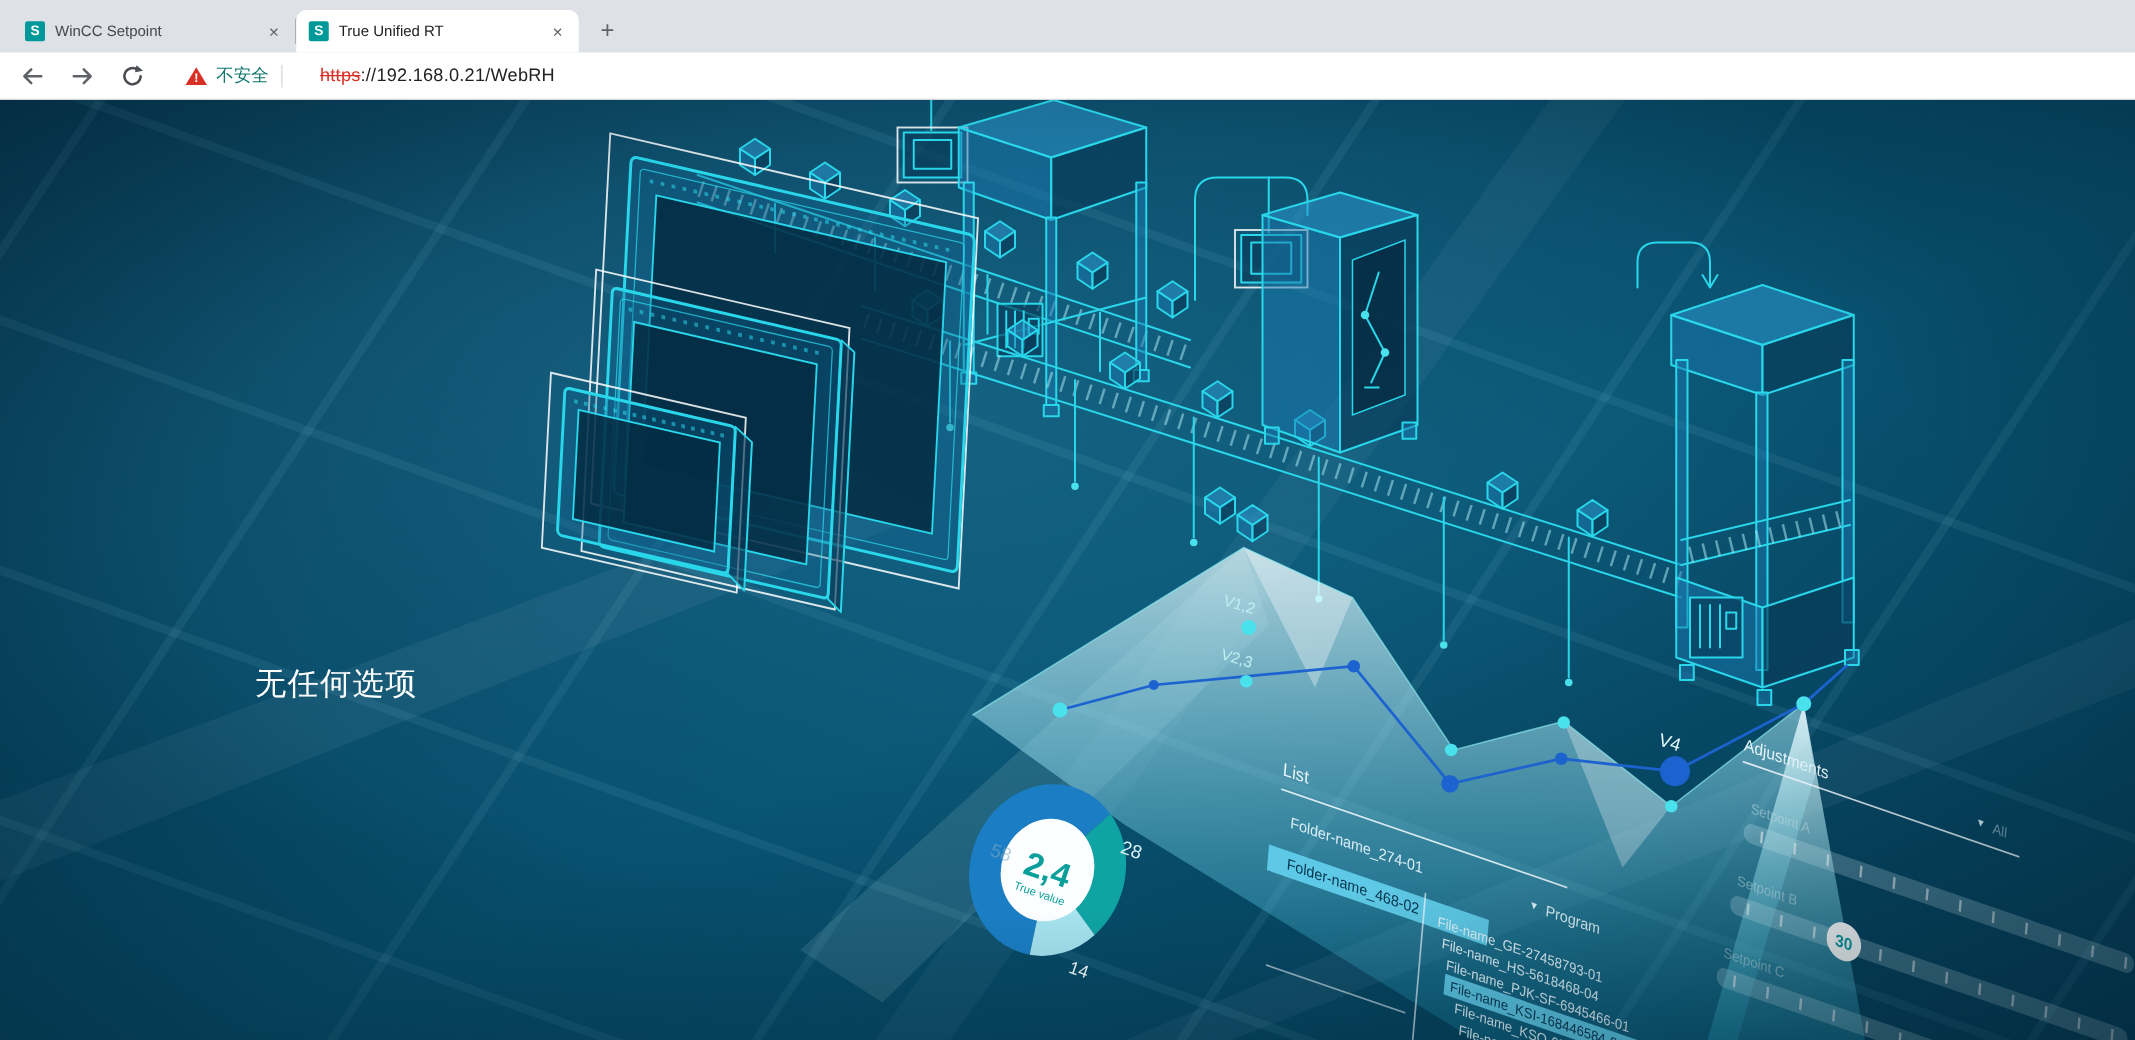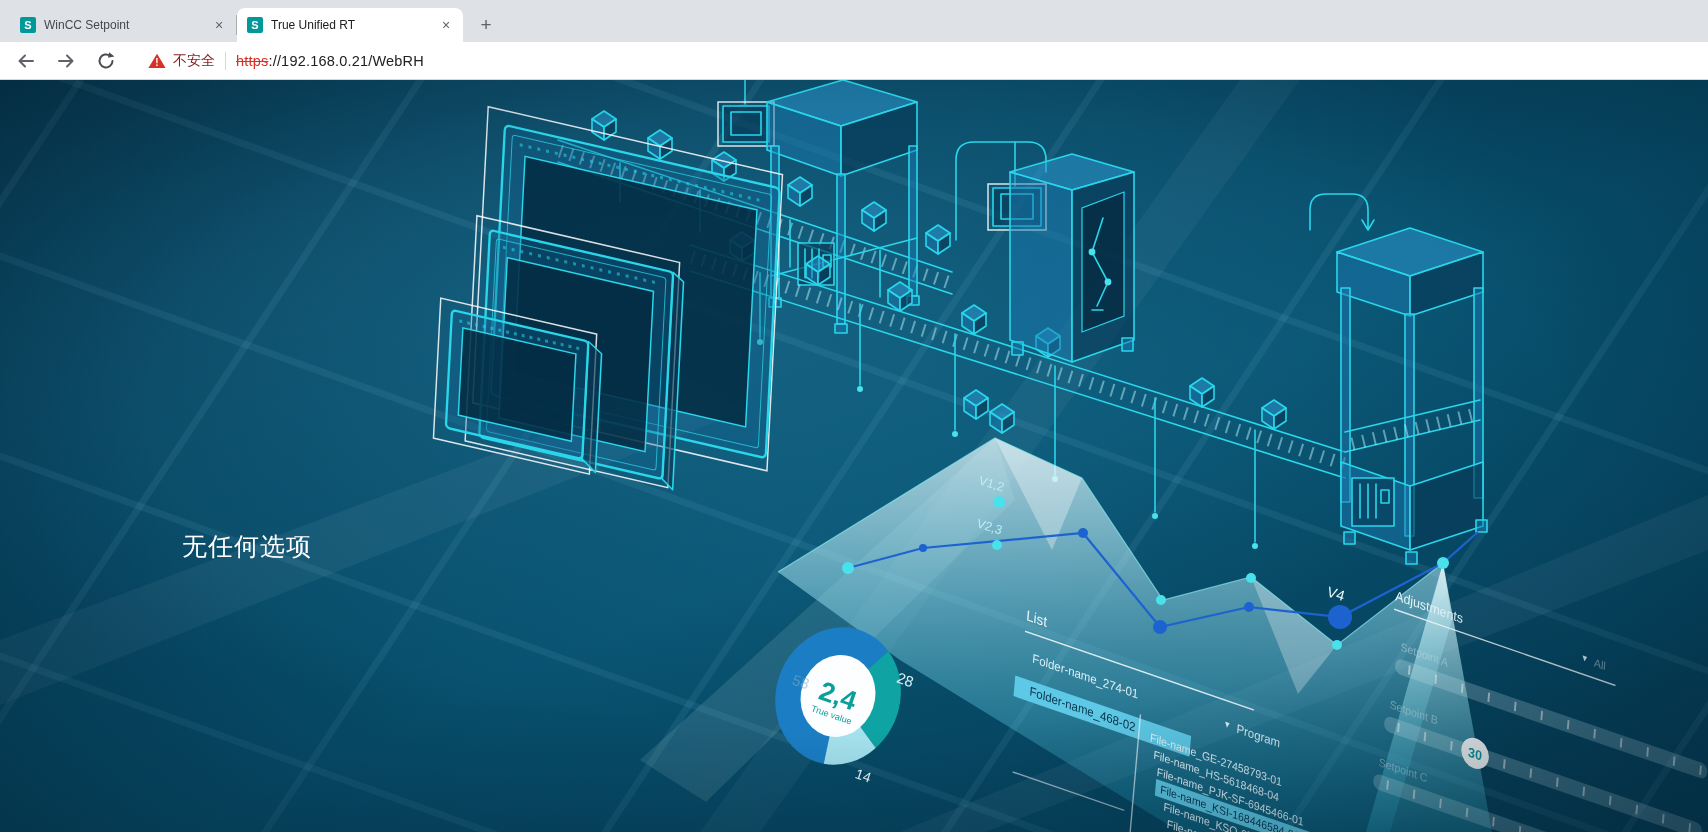--- a/index.html
+++ b/index.html
@@ -17,29 +17,29 @@
   .tab-title { flex:1; white-space:nowrap; overflow:hidden; }
   .tab-close { width:18px; height:18px; border-radius:50%; display:flex; align-items:center; justify-content:center;
                color:#5f6368; font-size:14px; line-height:1; }
   .tab-sep { width:1px; height:20px; background:#a9adb2; margin:0 0 7px 0; }
   .newtab-btn { width:26px; height:26px; margin:0 0 4px 10px; display:flex; align-items:center; justify-content:center;
                 color:#5f6368; font-size:19px; border-radius:50%; }
   .toolbar { height:38px; background:#ffffff; display:flex; align-items:center; padding:0 14px;
              border-bottom:1px solid #d4d7db; }
   .nav-icon { width:24px; height:24px; margin-right:16px; display:flex; align-items:center; justify-content:center; }
   .security { display:flex; align-items:center; margin-left:14px; }
-  .warn-text { color:#7f1d1d; font-size:14px; margin:0 10px 0 7px; }
+  .warn-text { color:#0f766e; font-size:14px; margin:0 10px 0 7px; }
   .chip-sep { width:1px; height:18px; background:#d4d7db; margin-right:10px; }
-  .url { font-size:14.5px; color:#202124; letter-spacing:.2px; }
+  .url { font-size:14.5px; color:#202124; letter-spacing:.2px;margin-left:20px; }
   .url .scheme { color:#d93025; text-decoration:line-through; }
 
   
   .viewport { position:relative; width:1708px; height:752px; background:#06425c; overflow:hidden; }
   .viewport svg { position:absolute; left:0; top:0; }
-  .page-message { position:absolute; left:182px; top:450px; color:#ffffff; font-size:25px; letter-spacing:1px; }
+  .page-message { position:absolute; left:204px; top:450px; color:#ffffff; font-size:25px; letter-spacing:1px; }
 
   
   .viz text { font-family:"Liberation Sans", sans-serif; }
   .grid-line   { stroke:#8fd8ee; stroke-opacity:.09; stroke-width:7; }
   .beam        { fill:#d8f3fa; }
   .cy  { stroke:#29d6ea; fill:none; stroke-width:1.6; stroke-linejoin:round; stroke-linecap:round; }
   .cyf { stroke:#29d6ea; fill:rgba(26,122,176,.5); stroke-width:1.6; stroke-linejoin:round; }
   .cyl { stroke:#29d6ea; fill:rgba(44,152,205,.55); stroke-width:1.6; stroke-linejoin:round; }
   .cyd { stroke:#29d6ea; fill:rgba(7,58,88,.65); stroke-width:1.6; stroke-linejoin:round; }
   .whiteline { stroke:rgba(255,255,255,.85); fill:none; stroke-width:1.5; }

